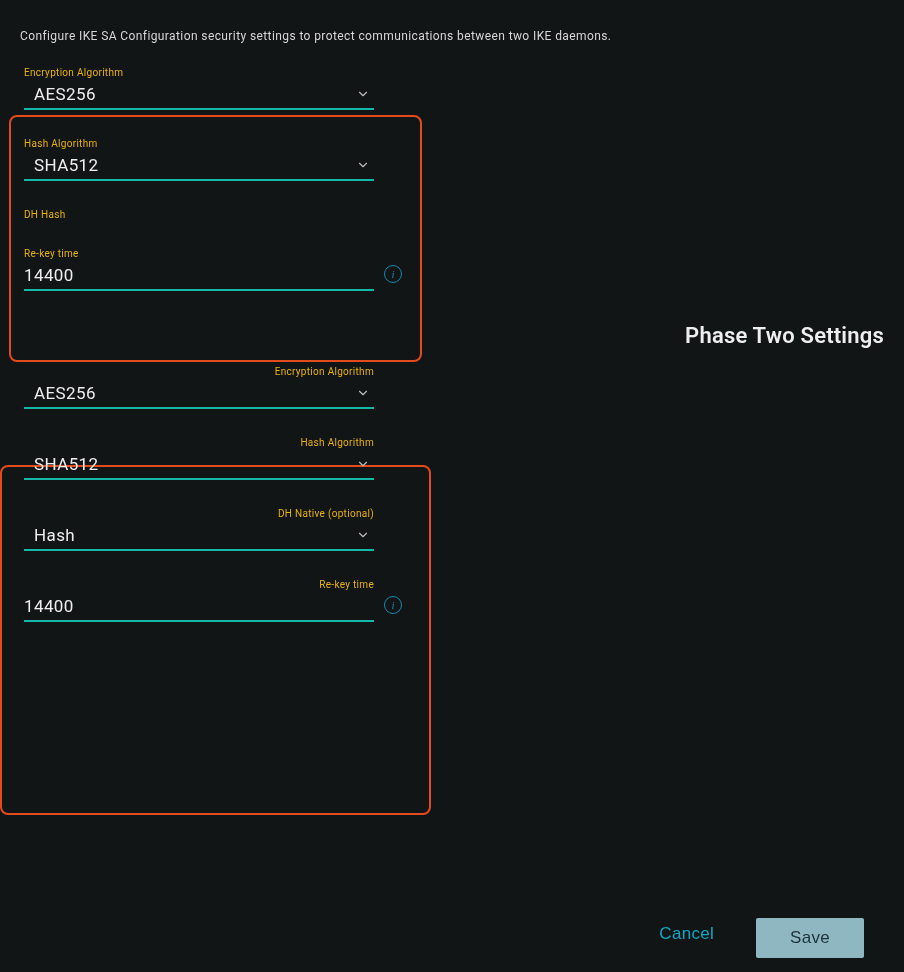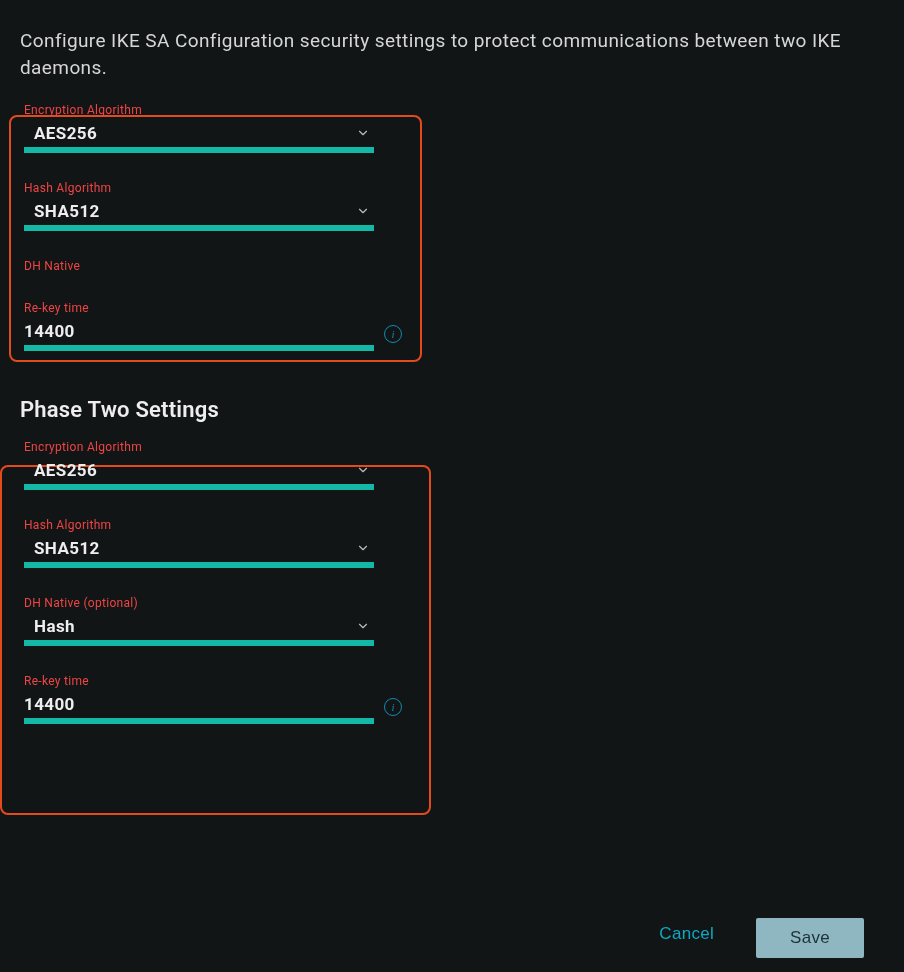--- a/index.html
+++ b/index.html
@@ -20,21 +20,21 @@
     height: 100%;
   }
   h2.section-title {
     font-size: 22px;
     font-weight: 600;
     margin: 0 0 18px 0;
     color: #eeeeee;
     letter-spacing: 0.2px;
   }
   p.section-desc {
-    font-size: 19px;
+    font-size: 12px;
     color: #d6d6d6;
     margin: 0 0 22px 0;
     line-height: 1.4;
     letter-spacing: 0.4px;
   }
   .hl-box {
     border: 2px solid #e34a1c;
     border-radius: 8px;
     position: absolute;
     pointer-events: none;
@@ -52,33 +52,32 @@
     width: 431px;
     height: 350px;
   }
 
   .field-block {
     width: 350px;
     margin: 0 0 28px 4px;
     position: relative;
   }
   .field-label {
-    font-size: 12px;
-    color: #ef4444;
+    font-size: 10px;
+    color: #eab308;
     margin-bottom: 4px;
     display: block;
     letter-spacing: 0.3px;
   }
   .select-row, .input-row {
     display: flex;
     align-items: center;
     justify-content: space-between;
-    border-bottom: 6px solid #14b8a6;
+    border-bottom: 2px solid #14b8a6;
     padding: 2px 0 4px 0;
-    font-weight: bold;
   }
   .select-value, .input-value {
     font-size: 17px;
     color: #eeeeee;
     letter-spacing: 0.4px;
     padding-left: 10px;
   }
   .chevron {
     width: 18px; height: 18px;
     display: flex; align-items: center; justify-content: center;
@@ -134,21 +133,22 @@
     border: none;
     border-radius: 2px;
     color: #1d323a;
     font-size: 17px;
     padding: 10px 34px;
     cursor: pointer;
     letter-spacing: 0.3px;
   }
 
   .phase-two-block {
-    margin-top: 46px;
+    margin-top: 32px;
+    text-align: right;
   }
 </style>
 </head>
 <body>
 
 <div class="page">
 
   <p class="section-desc">Configure IKE SA Configuration security settings to protect communications between two IKE daemons.</p>
 
   <div class="hl-box one"></div>
@@ -171,21 +171,21 @@
       <span class="select-value">SHA512</span>
       <span class="chevron">
         <svg width="14" height="14" viewBox="0 0 24 24" fill="none" stroke-width="2" stroke-linecap="round" stroke-linejoin="round">
             <polyline points="6 9 12 15 18 9"></polyline>
           </svg>
       </span>
     </div>
   </div>
 
   <div class="field-block">
-    <span class="field-label">DH Native</span>
+    <span class="field-label">DH Hash</span>
   </div>
 
   <div class="field-with-info">
     <div class="field-inner">
       <span class="field-label">Re-key time</span>
       <div class="input-row">
         <span class="input-value" style="padding-left:0">14400</span>
       </div>
     </div>
     <span class="info-icon">i</span>

